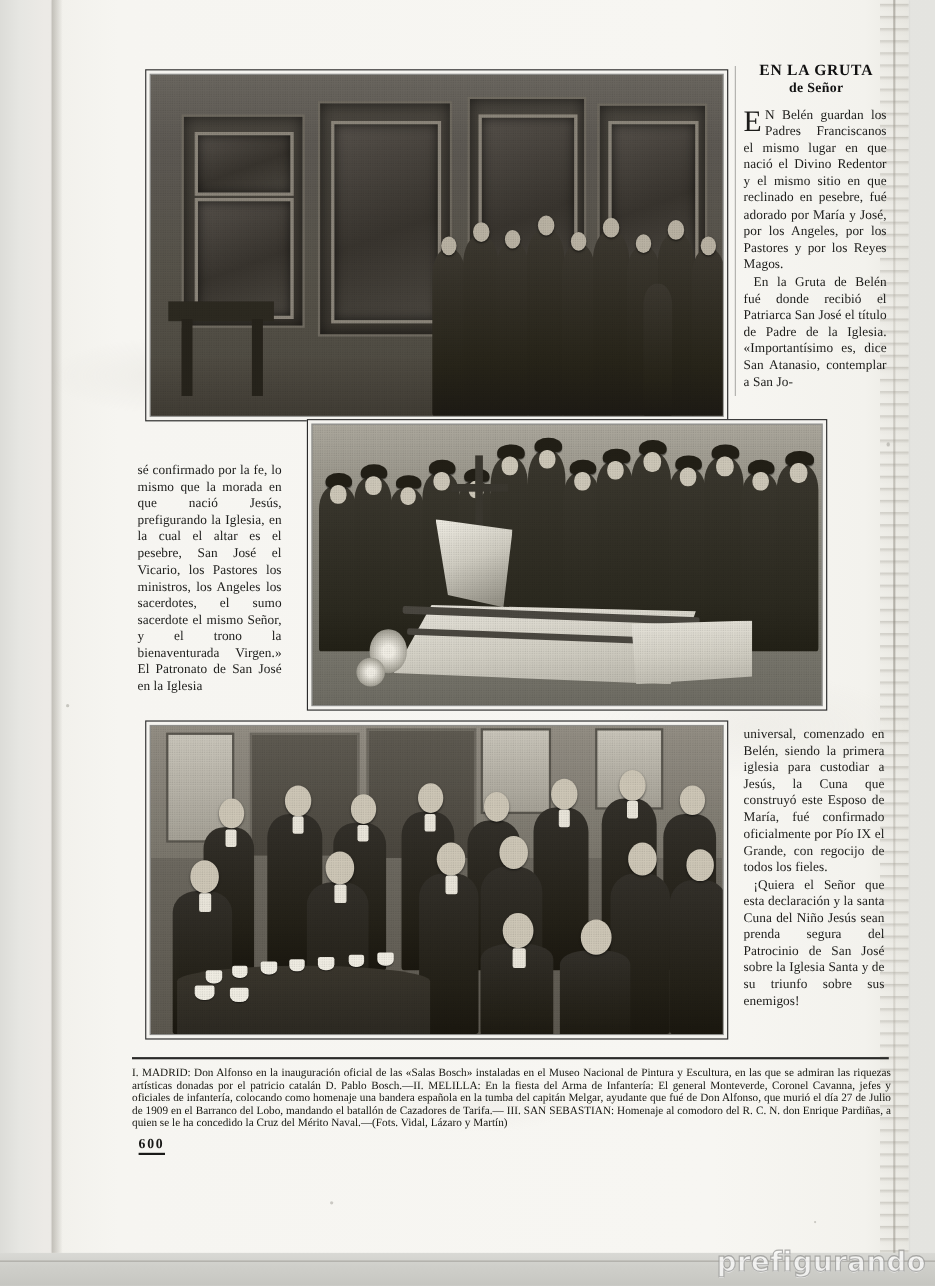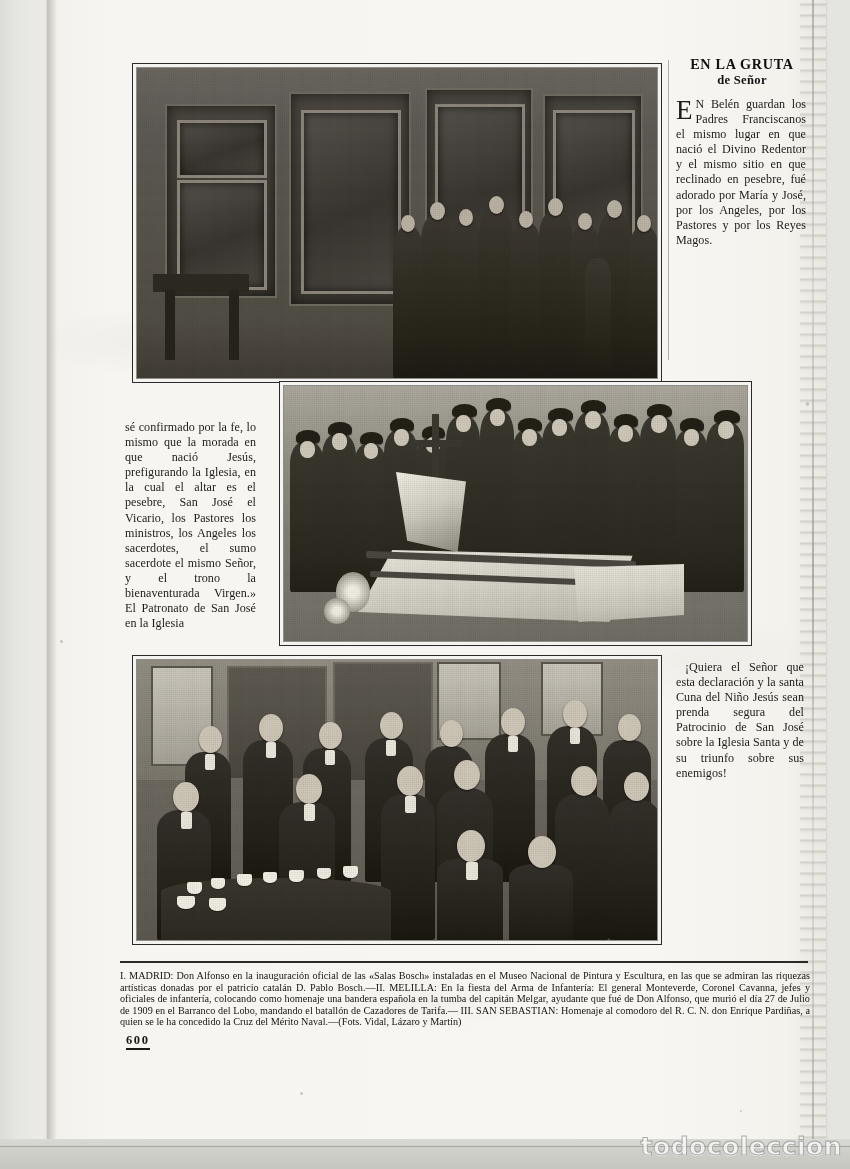--- a/index.html
+++ b/index.html
@@ -602,35 +602,37 @@
 
 <div class="col-rule" id="rule-top"></div>
 
 <div id="headline">
   <span class="h-line1">EN LA GRUTA</span>
   <span class="h-line2">de Señor</span>
 </div>
 
 <div class="col" id="col-right-top">
   <p class="noindent dropcap-para"><span class="dropcap">E</span><span>N Belén guardan los Padres Franciscanos el mismo lugar en que nació el Divino Redentor y el mismo sitio en que reclinado en pesebre, fué adorado por María y José, por los Angeles, por los Pastores y por los Reyes Magos.</span></p>
+  <p>En la Gruta de Belén fué donde recibió el Patriarca San José el título de Padre de la Iglesia. «Importantísimo es, dice San Atanasio, contemplar a San Jo-</p>
 </div>
 
 <div class="col" id="col-left-mid">
   <p class="noindent">sé confirmado por la fe, lo mismo que la morada en que nació Jesús, prefigurando la Iglesia, en la cual el altar es el pesebre, San José el Vicario, los Pastores los ministros, los Angeles los sacerdotes, el sumo sacerdote el mismo Señor, y el trono la bienaventurada Virgen.» El Patronato de San José en la Iglesia</p>
 </div>
 
 <div class="col" id="col-right-bot">
+  <p class="noindent">universal, comenzado en Belén, siendo la primera iglesia para custodiar a Jesús, la Cuna que construyó este Esposo de María, fué confirmado oficialmente por Pío IX el Grande, con regocijo de todos los fieles.</p>
   <p>¡Quiera el Señor que esta declaración y la santa Cuna del Niño Jesús sean prenda segura del Patrocinio de San José sobre la Iglesia Santa y de su triunfo sobre sus enemigos!</p>
 </div>
 
 <div id="caption-rule"></div>
 <div id="caption">I. MADRID: Don Alfonso en la inauguración oficial de las «Salas Bosch» instaladas en el Museo Nacional de Pintura y Escultura, en las que se admiran las riquezas artísticas donadas por el patricio catalán D. Pablo Bosch.—II. MELILLA: En la fiesta del Arma de Infantería: El general Monteverde, Coronel Cavanna, jefes y oficiales de infantería, colocando como homenaje una bandera española en la tumba del capitán Melgar, ayudante que fué de Don Alfonso, que murió el día 27 de Julio de 1909 en el Barranco del Lobo, mandando el batallón de Cazadores de Tarifa.— III. SAN SEBASTIAN: Homenaje al comodoro del R. C. N. don Enrique Pardiñas, a quien se le ha concedido la Cruz del Mérito Naval.—(Fots. Vidal, Lázaro y Martín)</div>
 
 <div id="folio">600</div>
 
 <div class="speck" style="left:60px;  top:640px;  width:3px; height:3px;"></div>
 <div class="speck" style="left:806px; top:402px;  width:3px; height:4px;"></div>
 <div class="speck" style="left:300px; top:1092px; width:3px; height:3px;"></div>
 <div class="speck" style="left:740px; top:1110px; width:2px; height:2px;"></div>
 
 <div id="bottom-shelf"></div>
 <div id="shelf-line"></div>
-<div id="watermark">todocoleccion</div>
+<div id="watermark">prefigurando</div>
 
 </body></html>

